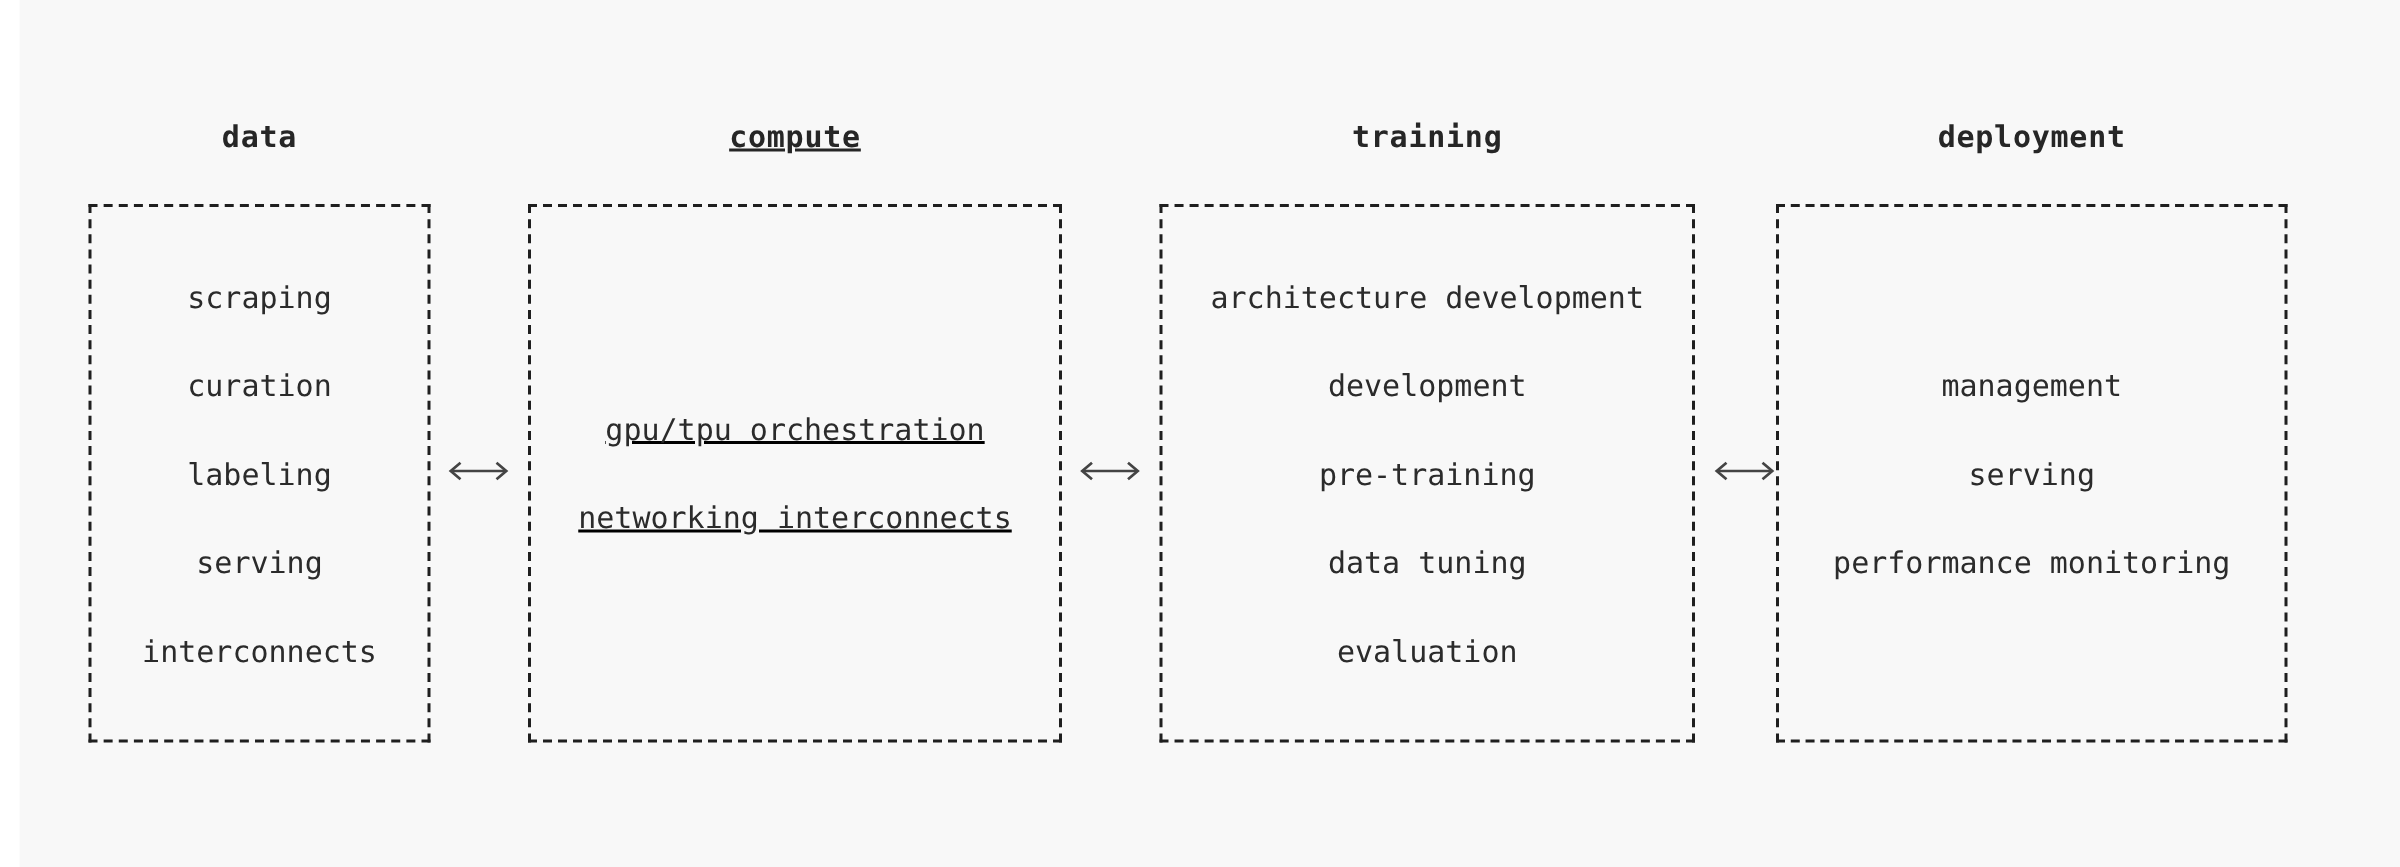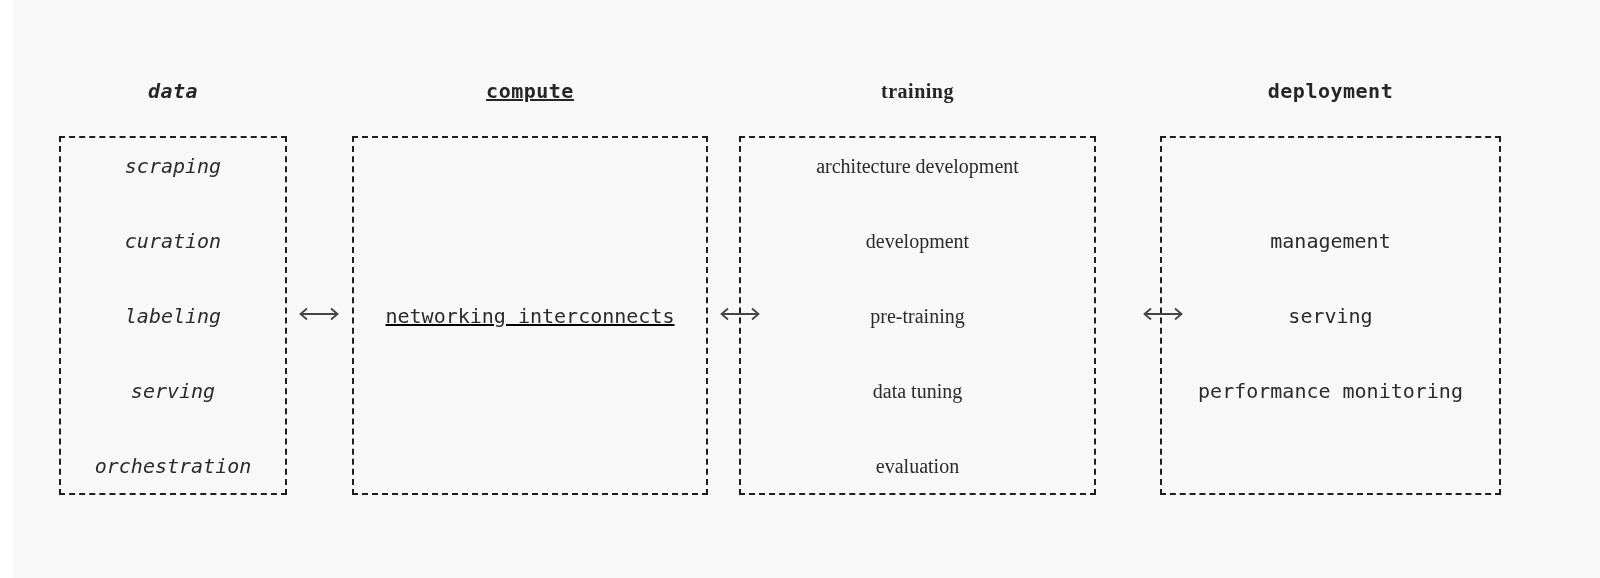--- a/index.html
+++ b/index.html
@@ -39,34 +39,34 @@
   .box {
     position: absolute;
     top: 136px;
     height: 359px;
     box-sizing: border-box;
     border: 2px dashed #1f1f1f;
     display: flex;
     flex-direction: column;
     justify-content: center;
     align-items: center;
-    gap: 51px;
+    gap: 35px;
   }
   .item {
     font-size: 20px;
     line-height: 24px;
     color: #2b2b2b;
     white-space: nowrap;
     text-align: center;
   }
   
-  .t1 { left: 59px;   width: 228px; font-style: italic; }
+  .t1 { left: 59px;   width: 228px; }
   .t2 { left: 352px;  width: 356px; text-decoration: underline; }
-  .t3 { left: 739px;  width: 357px; font-family: Liberation Serif, serif; }
-  .t4 { left: 1160px; width: 341px; }
+  .t3 { left: 773px;  width: 357px; }
+  .t4 { left: 1184px; width: 341px; }
 
   .arrow {
     position: absolute;
     top: 305px;
     width: 44px;
     height: 18px;
   }
   .a1 { left: 297px; }
   .a2 { left: 718px; }
   .a3 { left: 1141px; }
@@ -88,24 +88,25 @@
   <div class="col-title t1">data</div>
   <div class="col-title t2">compute</div>
   <div class="col-title t3">training</div>
   <div class="col-title t4">deployment</div>
 
   <div class="box t1">
     <div class="item">scraping</div>
     <div class="item">curation</div>
     <div class="item">labeling</div>
     <div class="item">serving</div>
-    <div class="item">orchestration</div>
+    <div class="item">interconnects</div>
   </div>
 
   <div class="box t2">
+    <div class="item">gpu/tpu orchestration</div>
     <div class="item">networking interconnects</div>
   </div>
 
   <div class="box t3">
     <div class="item">architecture development</div>
     <div class="item">development</div>
     <div class="item">pre-training</div>
     <div class="item">data tuning</div>
     <div class="item">evaluation</div>
   </div>

